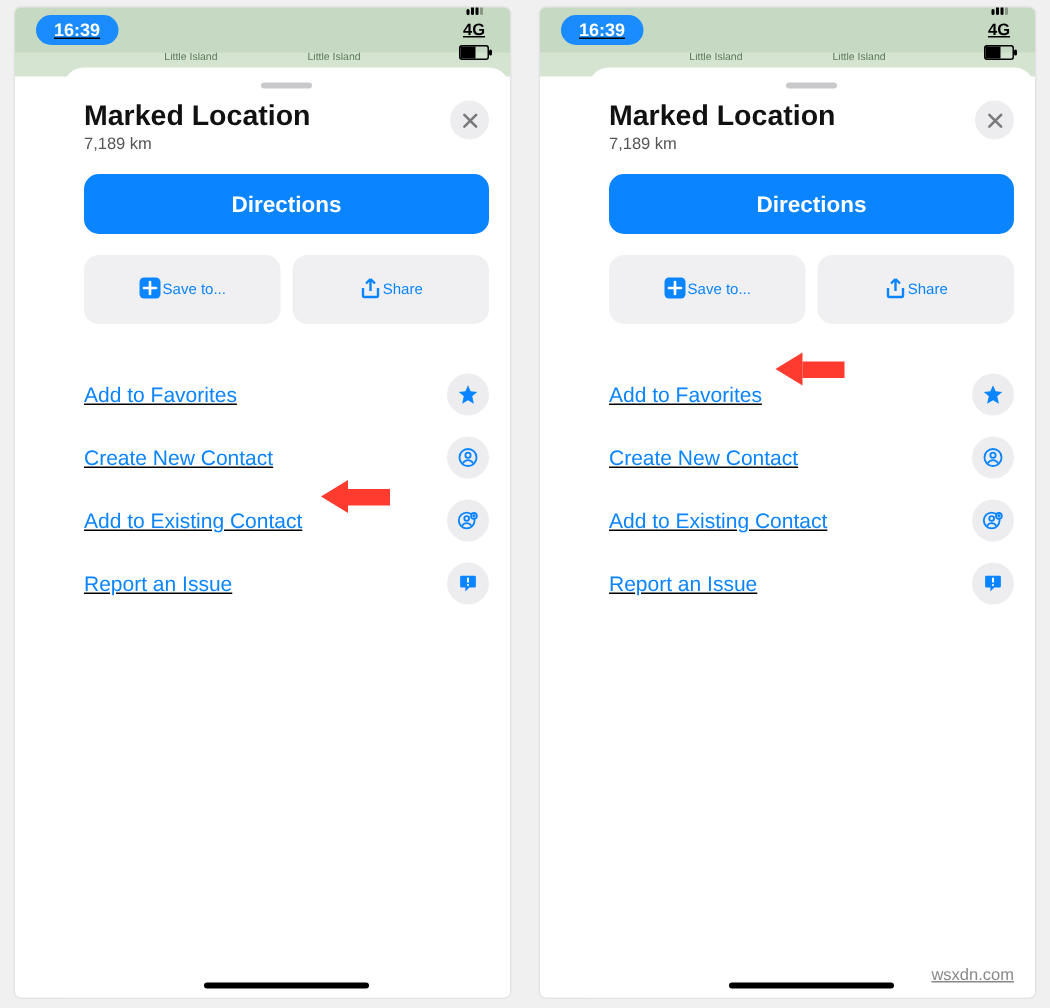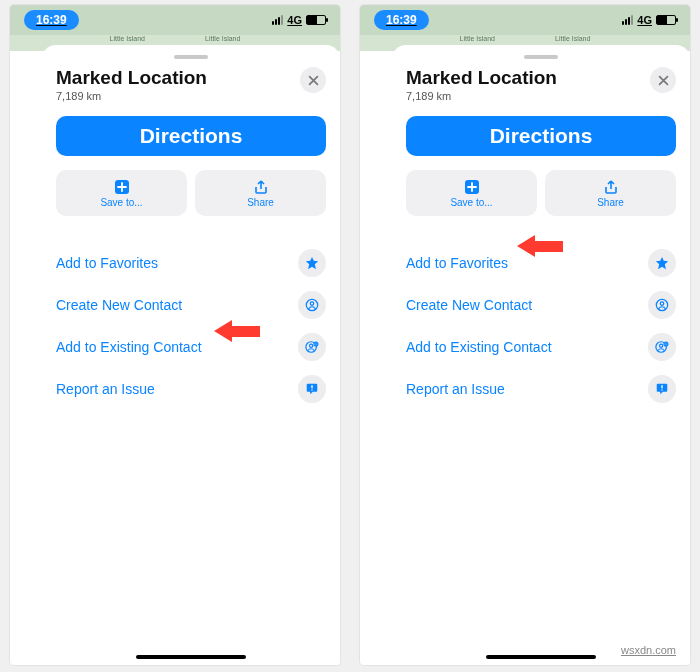--- a/index.html
+++ b/index.html
@@ -33,21 +33,21 @@
     font-weight: 600;
     text-decoration: underline;
   }
   .time-pill {
     background: #1a8cff;
     color: #fff;
     border-radius: 12px;
     padding: 3px 12px;
     font-size: 12px;
   }
-  .status-right { display:flex; align-items:center; gap:4px; font-size:11px; font-weight:600;}
+  .status-right { display:flex; align-items:center; gap:4px; font-size:11px; font-weight:600;flex-direction:column;}
   .signal { display:inline-flex; gap:1px; align-items:flex-end;}
   .signal span{display:inline-block;width:2px;background:#000;border-radius:1px;}
   .signal span:nth-child(1){height:4px;} .signal span:nth-child(2){height:6px;}
   .signal span:nth-child(3){height:8px;} .signal span:nth-child(4){height:10px;opacity:.3;}
   .battery{width:20px;height:10px;border:1px solid #000;border-radius:2px;position:relative;}
   .battery::after{content:"";position:absolute;right:-3px;top:2px;width:2px;height:4px;background:#000;border-radius:1px;}
   .battery div{height:100%;width:55%;background:#000;}
   .map-peek{height:16px;background:#d5e4d0;font-size:7px;color:#5a7a5a;display:flex;gap:60px;justify-content:center;align-items:flex-start;overflow:hidden;}
   .sheet {
     background:#fff;
@@ -57,25 +57,25 @@
     margin-top:-6px;
     padding:10px 14px 0 14px;
     height: calc(100% - 40px);
     margin-left: 32px;
   }
   .grabber{width:34px;height:4px;background:#c9c9cc;border-radius:2px;margin:0 auto 8px;}
   .header{display:flex;justify-content:space-between;align-items:flex-start;}
   .title{font-size:19px;font-weight:700;color:#111;}
   .subtitle{font-size:11px;color:#555;margin-top:1px;}
   .close-btn{width:26px;height:26px;border-radius:50%;background:#ededef;display:flex;align-items:center;justify-content:center;color:#777;font-size:13px;font-weight:600;cursor:pointer;}
-  .directions-btn{margin-top:14px;width:100%;background:#0a84ff;color:#fff;border:none;border-radius:10px;height:40px;font-size:21px;font-weight:600;cursor:pointer;}
+  .directions-btn{margin-top:14px;width:100%;background:#0a84ff;color:#fff;border:none;border-radius:10px;height:40px;font-size:15px;font-weight:600;cursor:pointer;}
   .two-col{display:flex;gap:8px;margin-top:14px;}
-  .tile{flex:1;background:#f0f0f2;border-radius:10px;height:46px;display:flex;flex-direction:column;align-items:center;justify-content:center;color:#0a84ff;font-size:10px;cursor:pointer;}
+  .tile{flex:1;background:#f0f0f2;border-radius:10px;height:46px;display:flex;flex-direction:row;align-items:center;justify-content:center;color:#0a84ff;font-size:10px;cursor:pointer;}
   .tile svg{width:16px;height:16px;margin-bottom:2px;}
-  .list{margin-top:26px;}
+  .list{margin-top:26px;text-decoration:underline;}
   .row{display:flex;justify-content:space-between;align-items:center;height:42px;cursor:pointer;}
   .row-label{color:#0a84ff;font-size:14px;}
   .row-icon{width:28px;height:28px;border-radius:50%;background:#ededef;display:flex;align-items:center;justify-content:center;color:#0a84ff;}
   .row-icon svg{width:14px;height:14px;}
   .arrow{position:absolute;display:flex;align-items:center;}
   .arrow-head{width:0;height:0;border-top:11px solid transparent;border-bottom:11px solid transparent;border-right:18px solid #ff3b2f;}
   .arrow-stem{width:28px;height:11px;background:#ff3b2f;}
   .home-indicator{position:absolute;bottom:6px;left:50%;transform:translateX(-50%);width:110px;height:4px;background:#000;border-radius:3px;}
   .watermark{position:absolute;bottom:16px;right:24px;font-size:11px;color:#888;text-decoration:underline;}
 </style>

